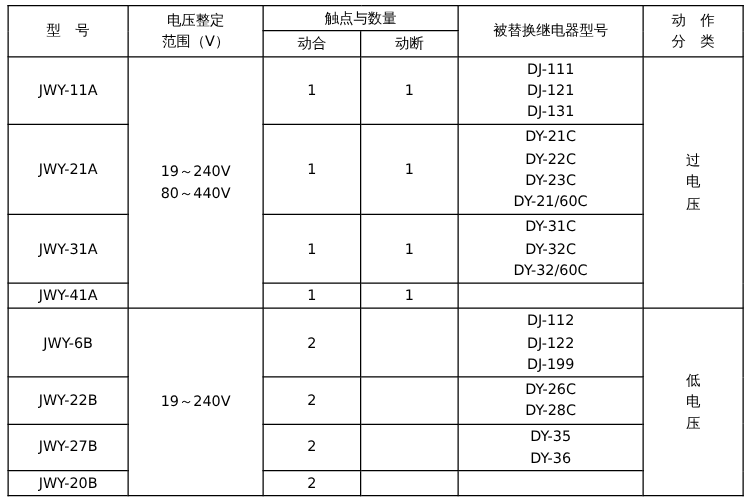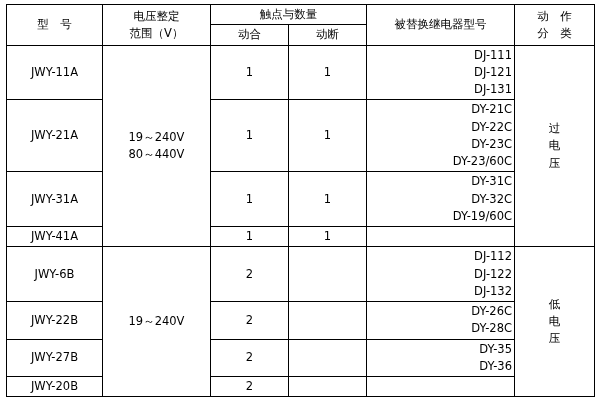--- a/index.html
+++ b/index.html
@@ -52,21 +52,20 @@
   .replace-cell {
     font-size: 11.5px;
     line-height: 1.55;
   }
   .cat-cell {
     font-size: 12.5px;
     line-height: 2.2;
   }
   .stack span {
     display: block;
-    text-align: right;
   }
   .vstack span {
     display: block;
   }
   .nowrap {
     white-space: nowrap;
   }
 </style>
 </head>
 <body>
@@ -134,34 +133,34 @@
 
       <tr>
         <td class="model-cell">JWY-21A</td>
         <td class="num-cell">1</td>
         <td class="num-cell">1</td>
         <td class="replace-cell">
           <span class="stack">
             <span>DY-21C</span>
             <span>DY-22C</span>
             <span>DY-23C</span>
-            <span>DY-23/60C</span>
+            <span>DY-21/60C</span>
           </span>
         </td>
       </tr>
 
       <tr>
         <td class="model-cell">JWY-31A</td>
         <td class="num-cell">1</td>
         <td class="num-cell">1</td>
         <td class="replace-cell">
           <span class="stack">
             <span>DY-31C</span>
             <span>DY-32C</span>
-            <span>DY-19/60C</span>
+            <span>DY-32/60C</span>
           </span>
         </td>
       </tr>
 
       <tr>
         <td class="model-cell">JWY-41A</td>
         <td class="num-cell">1</td>
         <td class="num-cell">1</td>
         <td class="replace-cell"></td>
       </tr>
@@ -170,21 +169,21 @@
         <td class="model-cell">JWY-6B</td>
         <td class="volt-cell" rowspan="4">
           <span class="nowrap">19～240V</span>
         </td>
         <td class="num-cell">2</td>
         <td class="num-cell"></td>
         <td class="replace-cell">
           <span class="stack">
             <span>DJ-112</span>
             <span>DJ-122</span>
-            <span>DJ-132</span>
+            <span>DJ-199</span>
           </span>
         </td>
         <td class="cat-cell" rowspan="4">
           <span class="vstack">
             <span>低</span>
             <span>电</span>
             <span>压</span>
           </span>
         </td>
       </tr>

